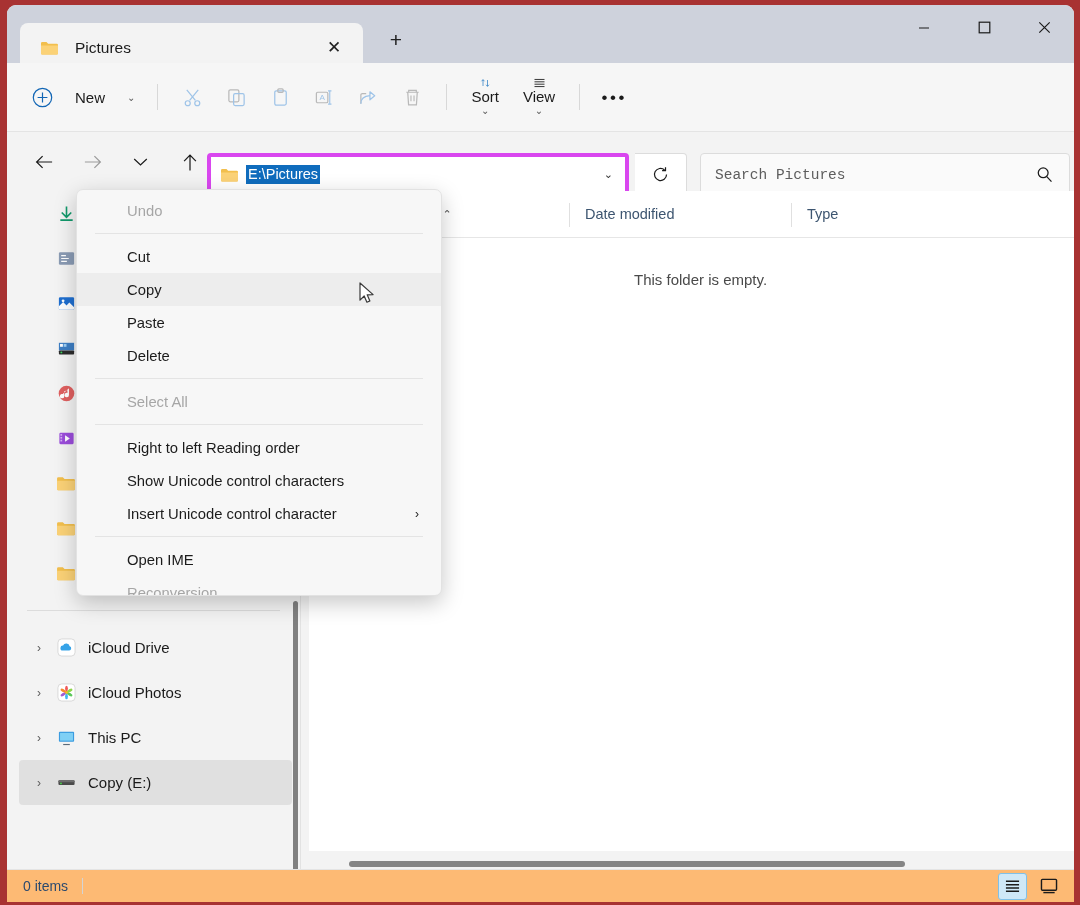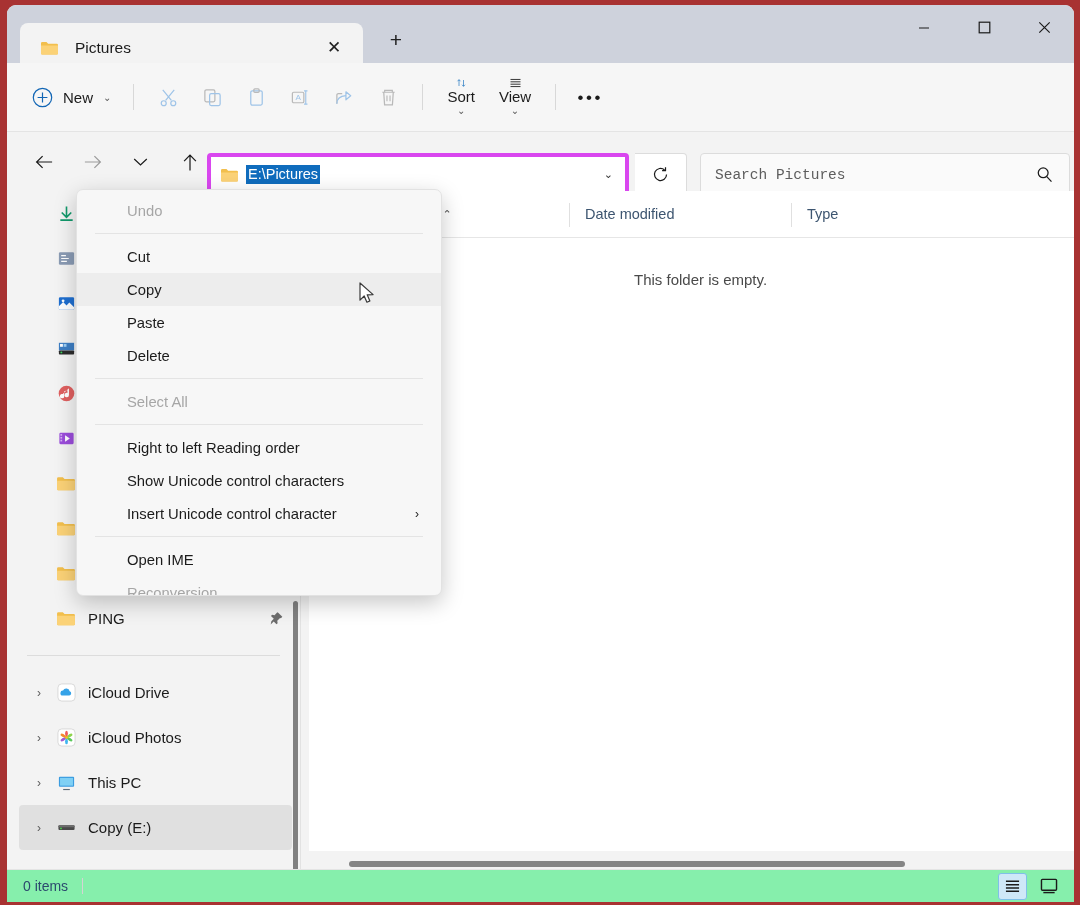--- a/index.html
+++ b/index.html
@@ -62,21 +62,21 @@
   }
   
   .cmdbar {
     position: absolute; left: 0; top: 58px;
     width: 100%; height: 69px;
     background: #f6f6f6;
     border-bottom: 1px solid #e4e4e4;
     display: flex; align-items: center;
   }
   .newbtn {
-    display: flex; align-items: center; gap: 10px;
+    display: flex; align-items: center; gap: 22px;
     margin-left: 25px; height: 36px; padding: 0 10px 0 0;
     color: #1b1b1b; font-size: 15px;
   }
   .vsep {
     width: 1px; height: 26px; background: #d8d8d8; margin: 0 12px;
   }
   .tbtn {
     width: 44px; height: 38px;
     display: flex; align-items: center; justify-content: center;
     border-radius: 5px;
@@ -204,21 +204,21 @@
     width: 100%; height: 26px; background: #f3f3f3;
   }
   .hscroll-thumb {
     position: absolute; left: 40px; top: 10px;
     width: 556px; height: 6px; background: #858585; border-radius: 3px;
   }
   
   .statusbar {
     position: absolute; left: 0; bottom: 0;
     width: 100%; height: 33px;
-    background: #86efac;
+    background: #fdba74;
     border-top: 1px solid #e4e4e4;
     display: flex; align-items: center;
   }
   .status-text {
     margin-left: 16px; font-size: 14px; color: #2c4a6e;
     padding-right: 14px; border-right: 1px solid #d4d4d4;
   }
   .viewtoggles {
     margin-left: auto; margin-right: 11px;
     display: flex; gap: 7px; align-items: center;
@@ -498,34 +498,20 @@
         <span></span>
       </div>
       <div class="navitem">
         <span class="ico">
           <svg width="20" height="17" viewBox="0 0 19 16">
                 <path d="M1 3.2a1.2 1.2 0 0 1 1.2-1.2h4.3l1.6 1.8h8.7A1.2 1.2 0 0 1 18 5v8.3a1.2 1.2 0 0 1-1.2 1.2H2.2A1.2 1.2 0 0 1 1 13.3z" fill="#f2bf4d"></path>
                 <path d="M1 5.4h17v8a1.1 1.1 0 0 1-1.1 1.1H2.1A1.1 1.1 0 0 1 1 13.4z" fill="#fbd277"></path>
               </svg>
         </span>
         <span>els</span>
-        <span class="trail">
-          <svg width="15" height="15" viewBox="0 0 16 16">
-                <path d="M9.8 1.8l4.4 4.4-1.5 1.5-.9-.3-3 3 .4 2.6-1.2 1.2-3-3-3.2 3.2.7-3.6 2.6-2.6-3-3L3.3 4l2.6.4 3-3z" fill="#6d6d6d"></path>
-              </svg>
-        </span>
-      </div>
-      <div class="navitem">
-        <span class="ico">
-          <svg width="20" height="17" viewBox="0 0 19 16">
-                <path d="M1 3.2a1.2 1.2 0 0 1 1.2-1.2h4.3l1.6 1.8h8.7A1.2 1.2 0 0 1 18 5v8.3a1.2 1.2 0 0 1-1.2 1.2H2.2A1.2 1.2 0 0 1 1 13.3z" fill="#f2bf4d"></path>
-                <path d="M1 5.4h17v8a1.1 1.1 0 0 1-1.1 1.1H2.1A1.1 1.1 0 0 1 1 13.4z" fill="#fbd277"></path>
-              </svg>
-        </span>
-        <span>PING</span>
         <span class="trail">
           <svg width="15" height="15" viewBox="0 0 16 16">
                 <path d="M9.8 1.8l4.4 4.4-1.5 1.5-.9-.3-3 3 .4 2.6-1.2 1.2-3-3-3.2 3.2.7-3.6 2.6-2.6-3-3L3.3 4l2.6.4 3-3z" fill="#6d6d6d"></path>
               </svg>
         </span>
       </div>
 
       <div class="nav-divider"></div>
 
       <div class="navitem">

